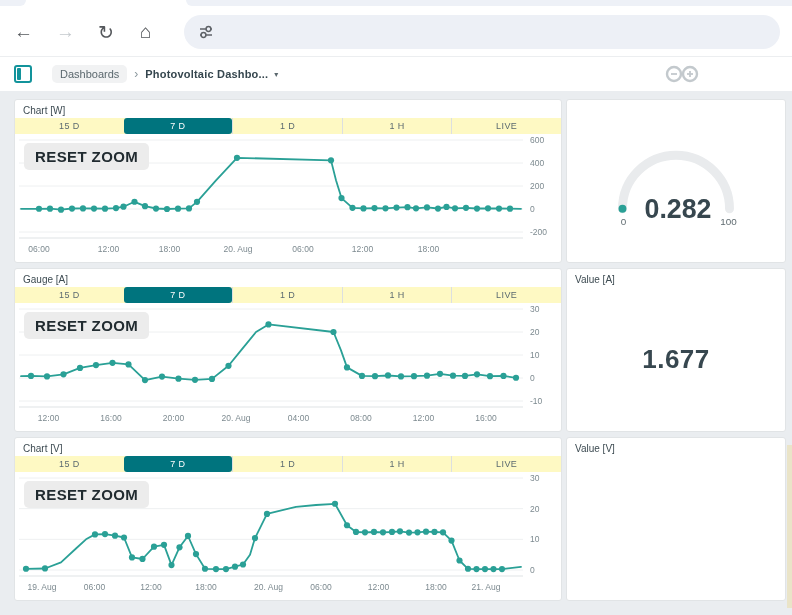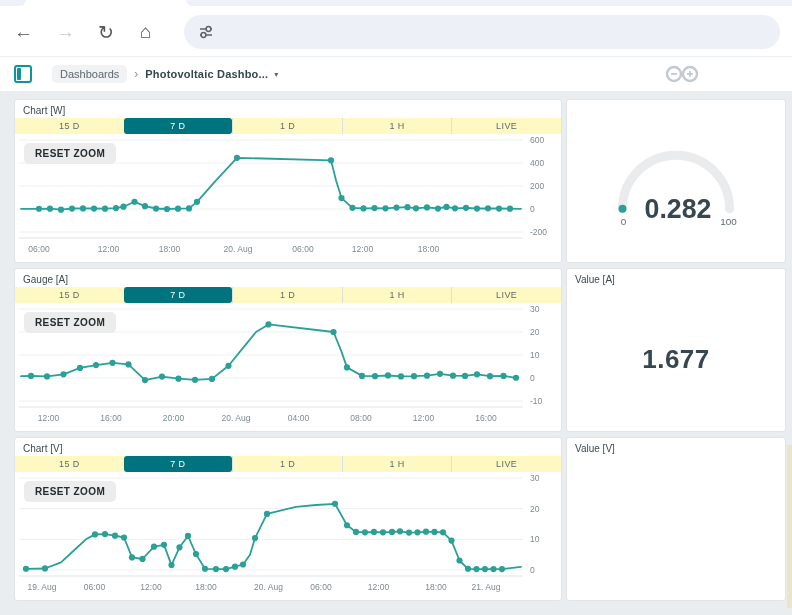--- a/index.html
+++ b/index.html
@@ -30,21 +30,21 @@
   .main { position:absolute; top:91px; left:0; right:0; bottom:0; background:#eaedf0; overflow:hidden; }
   .grid { display:grid; grid-template-columns:548px 220px; grid-auto-rows:164px; gap:5px 4px; padding:8px 6px 0 14px; }
   .card { background:#fff; border:1px solid #e1e4e6; border-radius:3px; display:flex; flex-direction:column; overflow:hidden; }
   .card-title { padding:5px 8px 3px; font-size:10px; color:#3d4b52; height:18px; }
   .seg { height:16px; background:#fef9c3; display:flex; }
   .seg-item { flex:1; display:flex; align-items:center; justify-content:center; font-size:9px; color:#5b6a70; letter-spacing:0.4px; border-left:1px solid #dcdfe0; cursor:pointer; }
   .seg-item:first-child { border-left:none; }
   .seg-item.sel { background:#00747e; color:#fff; font-weight:normal; border-radius:3px; border-left:none; }
   .plot { flex:1; position:relative; }
   .plot svg { position:absolute; inset:0; }
-  .reset-zoom { position:absolute; top:9px; left:9px; background:#ececec; border:none; border-radius:5px; padding:5px 11px; font-family:"Liberation Sans", sans-serif; font-size:10px; font-weight:bold; letter-spacing:0.4px; color:#212b30; cursor:pointer; z-index:2; }
+  .reset-zoom { position:absolute; top:9px; left:9px; background:#ececec; border:none; border-radius:5px; padding:5px 11px; font-family:"Liberation Sans", sans-serif; font-size:15px; font-weight:bold; letter-spacing:0.4px; color:#212b30; cursor:pointer; z-index:2; }
   .widget-body { flex:1; position:relative; display:flex; align-items:center; justify-content:center; }
   .big-num { font-size:26px; font-weight:bold; color:#37474f; letter-spacing:0.5px; }
   .artifact-strip { position:absolute; right:0; top:445px; width:5px; height:163px; background:#eae4c8; }
 </style>
 </head>
 <body>
 
 <div class="screen">
 
   <div class="tabstrip"></div>

